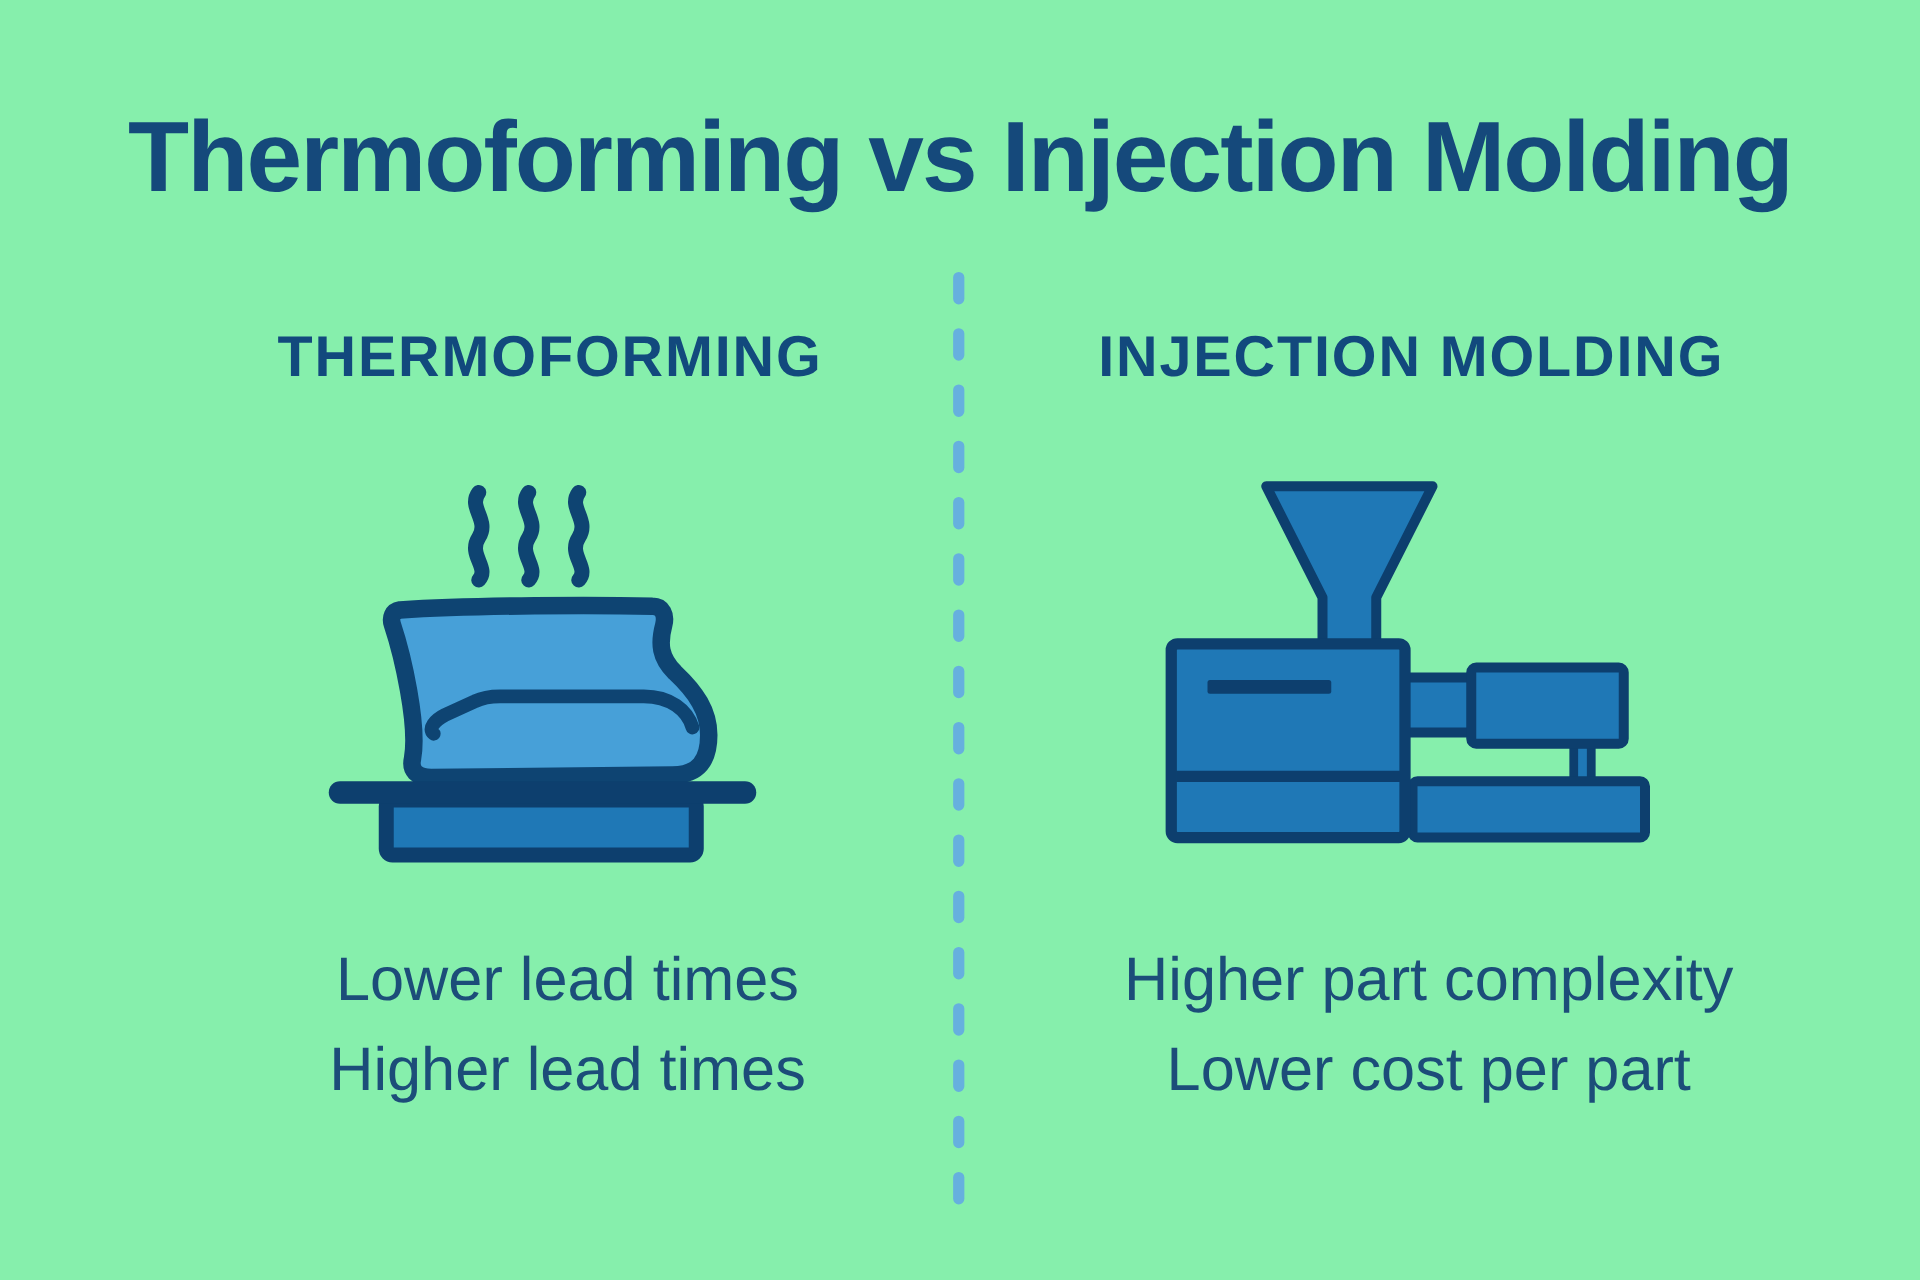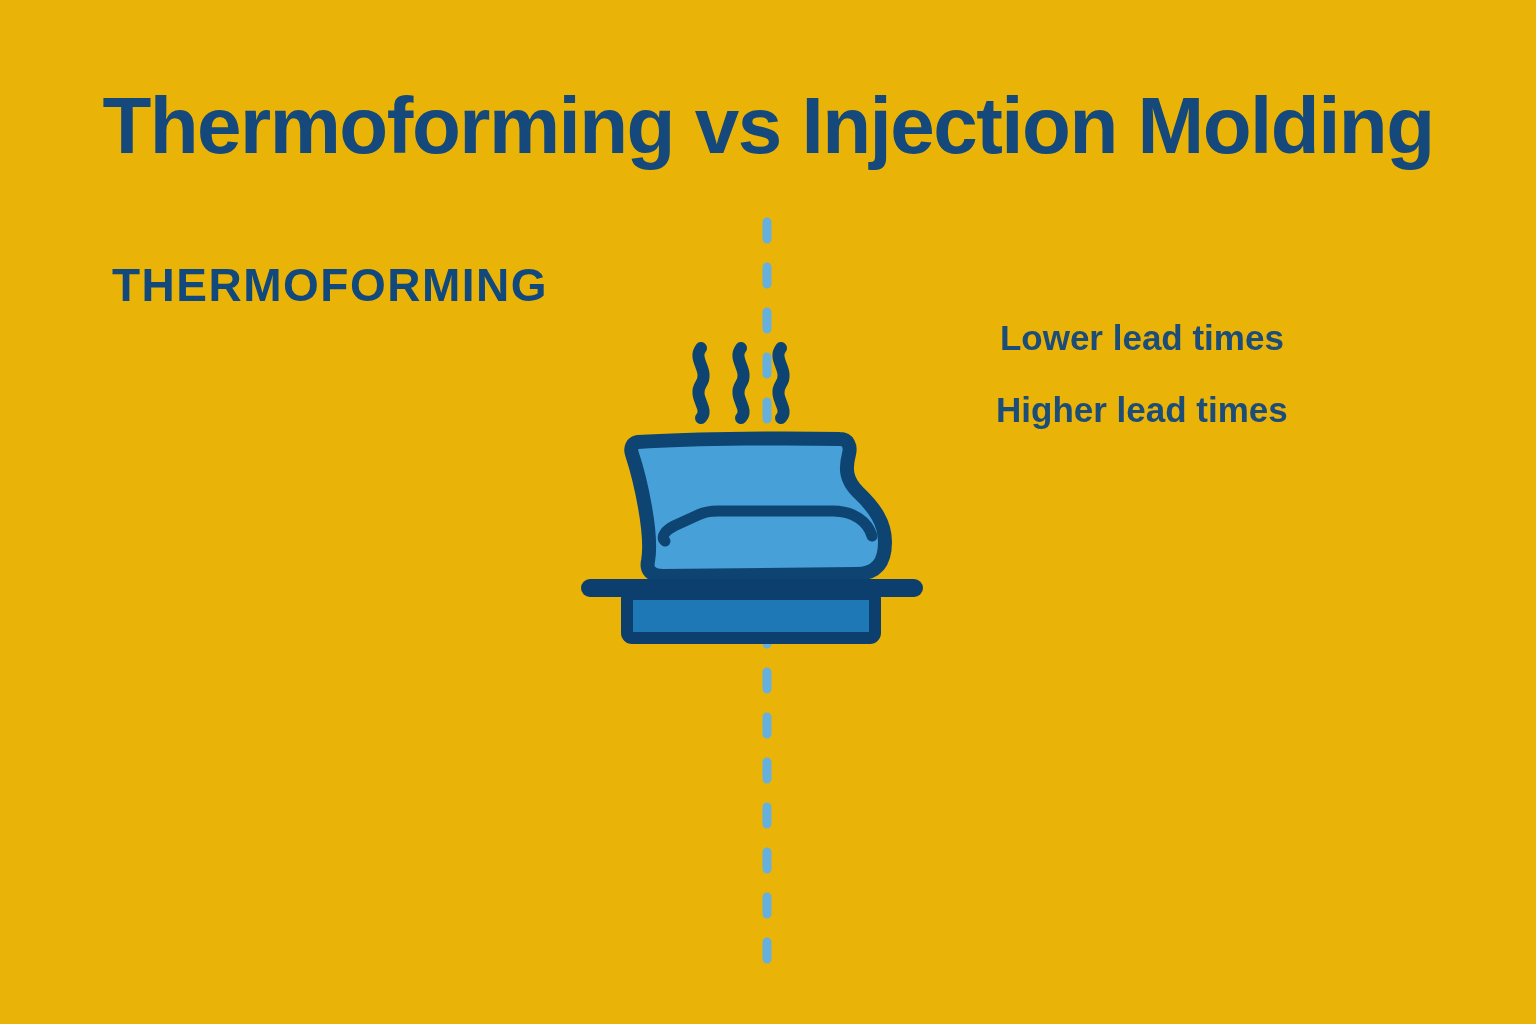--- a/index.html
+++ b/index.html
@@ -1,20 +1,20 @@
 <!DOCTYPE html>
 <html><head>
 <meta charset="utf-8">
 <style>
   html, body { margin:0; padding:0; }
   .poster {
     position: relative;
     width: 1536px;
     height: 1024px;
-    background: #eab308;
+    background: #86efac;
     font-family: "Liberation Sans", sans-serif;
     overflow: hidden;
   }
   .title {
     position: absolute;
     top: 86px;
     left: 0;
     width: 1536px;
     text-align: center;
     font-size: 80px;
@@ -30,21 +30,22 @@
   }
   .columns {
     position: absolute;
     top: 262px;
     left: 0;
     width: 1536px;
     display: flex;
   }
   .col {
     display: flex;
-    flex-direction: row;
+    flex-direction: column;
+    align-items: center;
     box-sizing: border-box;
   }
   .col-left  { width: 768px; padding-left: 112px; }
   .col-right { width: 768px; padding-right: 46px; }
   .col-heading {
     font-size: 46px;
     line-height: 1;
     font-weight: 700;
     letter-spacing: 1.5px;
     color: #12497d;
@@ -55,23 +56,23 @@
     height: 340px;
     display: flex;
     align-items: flex-start;
     justify-content: center;
   }
   .points {
     margin-top: 40px;
     text-align: center;
   }
   .point {
-    font-size: 35px;
+    font-size: 49px;
     line-height: 72px;
-    font-weight: 700;
+    font-weight: 400;
     color: #1c4d79;
     white-space: nowrap;
     margin-left: 28px;
   }
 </style>
 </head>
 <body>
 
 <div class="poster">
 
@@ -118,15 +119,44 @@
           <rect x="33" y="257" width="342" height="18" rx="9" fill="#0d3f6e"></rect>
         </svg>
       </div>
 
       <div class="points">
         <div class="point">Lower lead times</div>
         <div class="point">Higher lead times</div>
       </div>
     </div>
 
+    <div class="col col-right">
+      <div class="col-heading">INJECTION MOLDING</div>
+
+      <div class="icon-wrap">
+        <svg width="450" height="340" viewBox="0 0 450 340">
+
+          <path d="M 109 21 L 242 21 L 197 110 L 197 148 L 154 148 L 154 110 Z" fill="#1f78b6" stroke="#0d3f6e" stroke-width="8" stroke-linejoin="round"></path>
+
+          <rect x="220" y="174" width="54" height="44" fill="#1f78b6" stroke="#0d3f6e" stroke-width="8"></rect>
+
+          <rect x="355" y="227" width="14" height="32" fill="#1f78b6" stroke="#0d3f6e" stroke-width="7"></rect>
+
+          <rect x="273" y="166" width="122" height="61" rx="4" fill="#1f78b6" stroke="#0d3f6e" stroke-width="8"></rect>
+
+          <rect x="226" y="257" width="186" height="45" rx="4" fill="#1f78b6" stroke="#0d3f6e" stroke-width="8"></rect>
+
+          <rect x="33" y="147" width="187" height="155" rx="5" fill="#1f78b6" stroke="#0d3f6e" stroke-width="9"></rect>
+
+          <rect x="62" y="176" width="99" height="11" rx="2" fill="#0d3f6e"></rect>
+
+          <line x1="37" y1="253" x2="216" y2="253" stroke="#0d3f6e" stroke-width="9"></line>
+        </svg>
+      </div>
+
+      <div class="points">
+        <div class="point">Higher part complexity</div>
+        <div class="point">Lower cost per part</div>
+      </div>
+    </div>
 
   </div>
 </div>
 
 </body></html>

